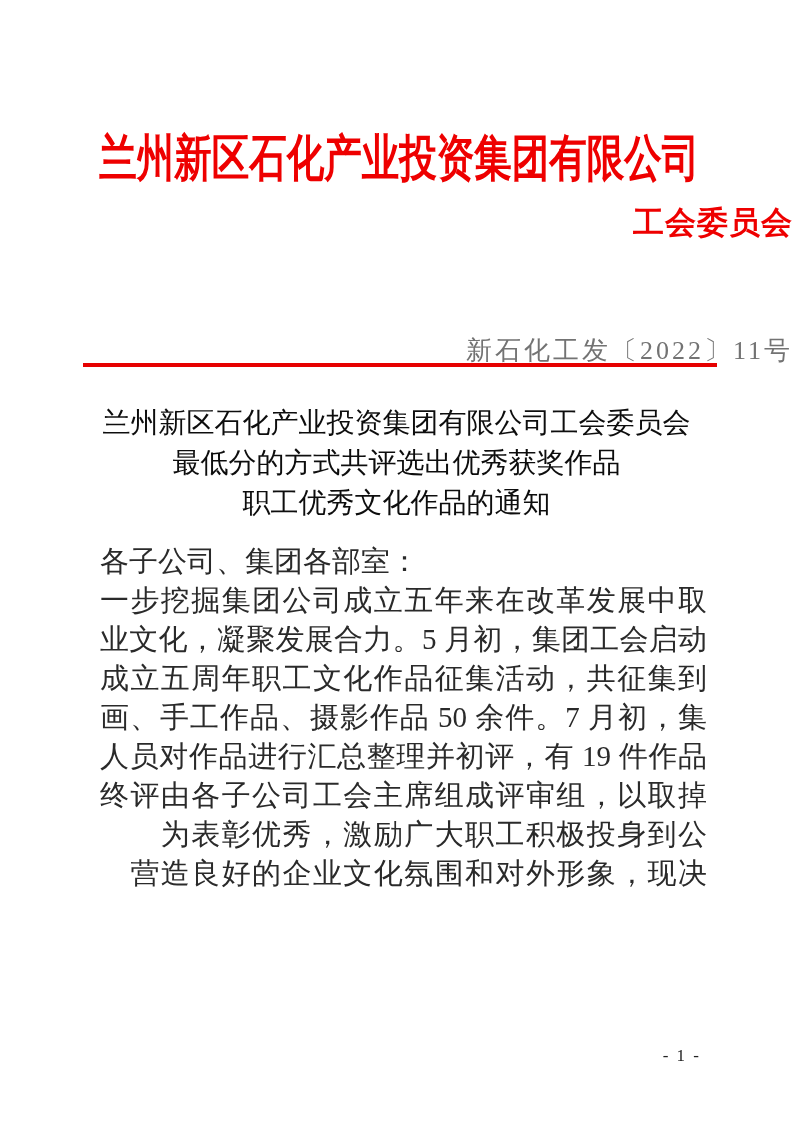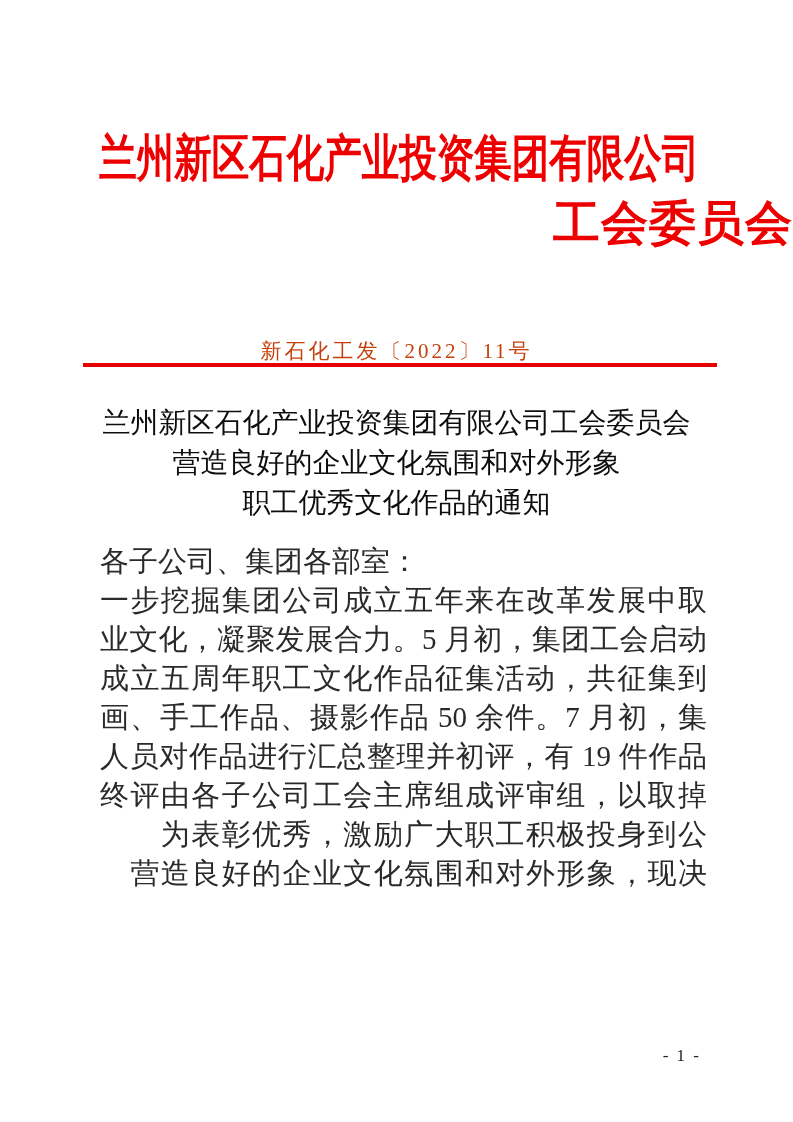--- a/index.html
+++ b/index.html
@@ -32,36 +32,36 @@
   }
   .lh-line1 {
     font-size: 50px;
     line-height: 64px;
     white-space: nowrap;
     transform: scaleX(0.75);
     transform-origin: 50% 50%;
     letter-spacing: 0px;
   }
   .lh-line2 {
-    font-size: 47px;
+    font-size: 31px;
     line-height: 66px;
     letter-spacing: 1px;
     white-space: nowrap;
   }
   
   .doc-number {
     position: absolute;
     top: 338px;
     left: 0;
     right: 0;
-    text-align: center;
-    font-size: 21px;
+    text-align: right;
+    font-size: 26px;
     line-height: 26px;
     letter-spacing: 3px;
-    color: #c2410c;
+    color: #737373;
     white-space: nowrap;
   }
   
   .red-rule {
     position: absolute;
     top: 363px;
     left: 83px;
     width: 634px;
     height: 4px;
     background: var(--red-rule, #e60000);
@@ -118,21 +118,21 @@
     <div class="lh-line1">兰州新区石化产业投资集团有限公司</div>
     <div class="lh-line2">工会委员会</div>
   </div>
 
   <div class="doc-number">新石化工发〔2022〕11号</div>
 
   <div class="red-rule"></div>
 
   <div class="notice-title">
     <div class="t-line">兰州新区石化产业投资集团有限公司工会委员会</div>
-    <div class="t-line">营造良好的企业文化氛围和对外形象</div>
+    <div class="t-line">最低分的方式共评选出优秀获奖作品</div>
     <div class="t-line">职工优秀文化作品的通知</div>
   </div>
 
   <div class="notice-body">
     <div class="body-line">各子公司、集团各部室：</div>
     <div class="body-line justified">一步挖掘集团公司成立五年来在改革发展中取得的成就，彰显企</div>
     <div class="body-line justified">业文化，凝聚发展合力。5 月初，集团工会启动了庆祝集团公司</div>
     <div class="body-line justified">成立五周年职工文化作品征集活动，共征集到文学作品、书法绘</div>
     <div class="body-line justified">画、手工作品、摄影作品 50 余件。7 月初，集团工会组织相关</div>
     <div class="body-line justified">人员对作品进行汇总整理并初评，有 19 件作品入围终评环节。</div>

